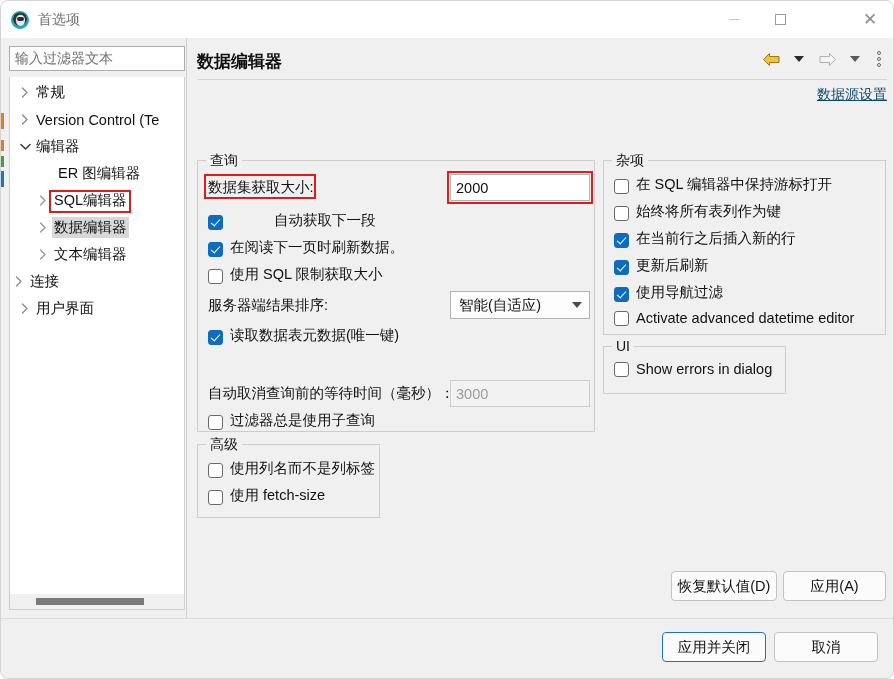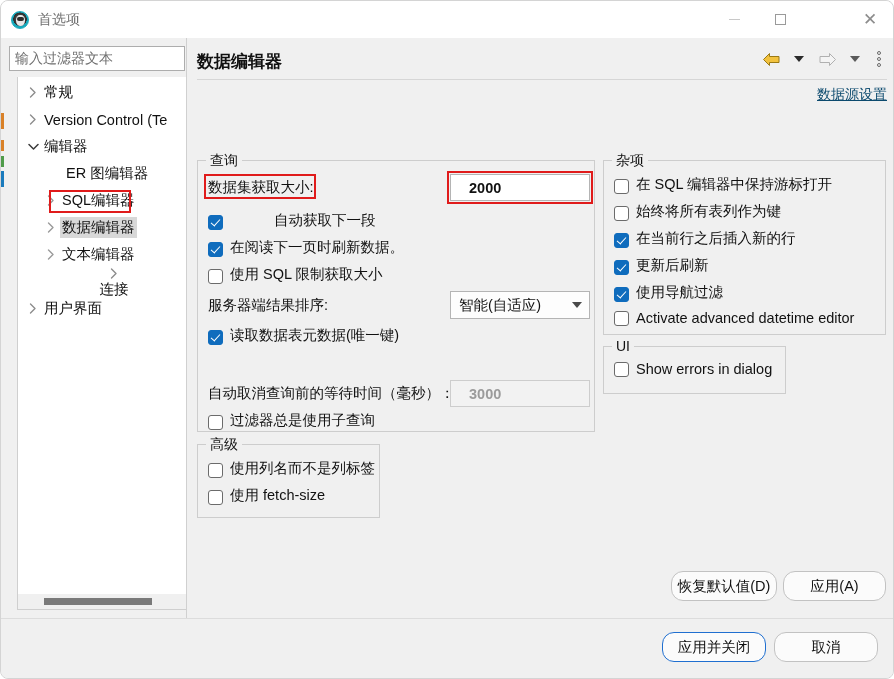--- a/index.html
+++ b/index.html
@@ -65,21 +65,20 @@
     background: #ffffff; border: 1px solid #adadad;
     display: flex; align-items: center; padding-left: 5px;
     font-size: 14px; color: #6f6f6f;
   }
 
   
   #tree-panel {
     position: absolute; left: 8px; top: 76px; width: 176px; height: 533px;
     background: #ffffff; border: 1px solid #cfcfcf; border-top: none;
     overflow: hidden;
-    margin-left: 8px;
   }
   #tree-list { position: absolute; left:0; top: 2px; width: 176px; }
   .tree-row {
     height: 27px; display: flex; align-items: center;
     font-size: 14.5px; color: #111; white-space: nowrap;
   }
   .chev {
     width: 18px; flex: none; display: flex; align-items: center; justify-content: center;
     color: #8c8c8c; font-size: 11px;
   }
@@ -153,38 +152,38 @@
   .cb.on { background: #0f6cbd; border-color: #0f6cbd; }
   .cb.on::after {
     content: ""; position: absolute; left: 4px; top: 1px;
     width: 4px; height: 8px; border: solid #fff; border-width: 0 1.8px 1.8px 0;
     transform: rotate(42deg);
   }
 
   
   .tfield {
     height: 27px; background: #fff; border: 1px solid #b4b4b4;
-    display: flex; align-items: center; padding: 0 18px;
-    font-size: 14.5px; color: #111; font-weight: bold;
+    display: flex; align-items: center; padding: 0 5px;
+    font-size: 14.5px; color: #111;
   }
   .tfield.disabled { background: #f2f2f2; border-color: #cdcdcd; color: #9b9b9b; }
   .combo {
     height: 28px; background: #fdfdfd; border: 1px solid #b4b4b4;
     display: flex; align-items: center; justify-content: space-between;
     padding: 0 7px 0 8px; font-size: 14.5px; color: #111;
   }
   .combo .cv { color:#111; }
   .cchev { width:0;height:0; border-left:5px solid transparent; border-right:5px solid transparent; border-top:6px solid #4a4a4a; }
 
   .redbox { position: absolute; border: 2px solid #e01b1b; pointer-events: none; }
 
   
   .btn {
     position: absolute; height: 30px; background: #fbfbfb;
-    border: 1px solid #c2c2c2; border-radius: 12px;
+    border: 1px solid #c2c2c2; border-radius: 4px;
     display: flex; align-items: center; justify-content: center;
     font-size: 14.5px; color: #111;
   }
   .btn.default { border: 1.6px solid #1f6fd0; }
   #btn-restore { left: 484px; top: 533px; width: 106px; }
   #btn-apply   { left: 596px; top: 533px; width: 103px; }
 
   #footer {
     position: absolute; left: 0; top: 617px; width: 894px; height: 62px;
     background: #f0f0f0; border-top: 1px solid #dcdcdc;
@@ -277,21 +276,21 @@
 
       <div class="tree-row" style="padding-left:24px;">
         <span class="chev">
           <svg width="8" height="11" viewBox="0 0 8 11">
               <path d="M1.5 1 L6 5.5 L1.5 10" stroke="#9a9a9a" stroke-width="1.4" fill="none" stroke-linecap="round" stroke-linejoin="round"></path>
             </svg>
         </span>
         <span class="tree-label">文本编辑器</span>
       </div>
 
-      <div class="tree-row" style="padding-left:16px;flex-direction:column;">
+      <div class="tree-row" style="padding-left:0;">
         <span class="chev">
           <svg width="8" height="11" viewBox="0 0 8 11">
               <path d="M1.5 1 L6 5.5 L1.5 10" stroke="#8c8c8c" stroke-width="1.4" fill="none" stroke-linecap="round" stroke-linejoin="round"></path>
             </svg>
         </span>
         <span class="tree-label">连接</span>
       </div>
 
       <div class="tree-row" style="padding-left:6px;">
         <span class="chev">

